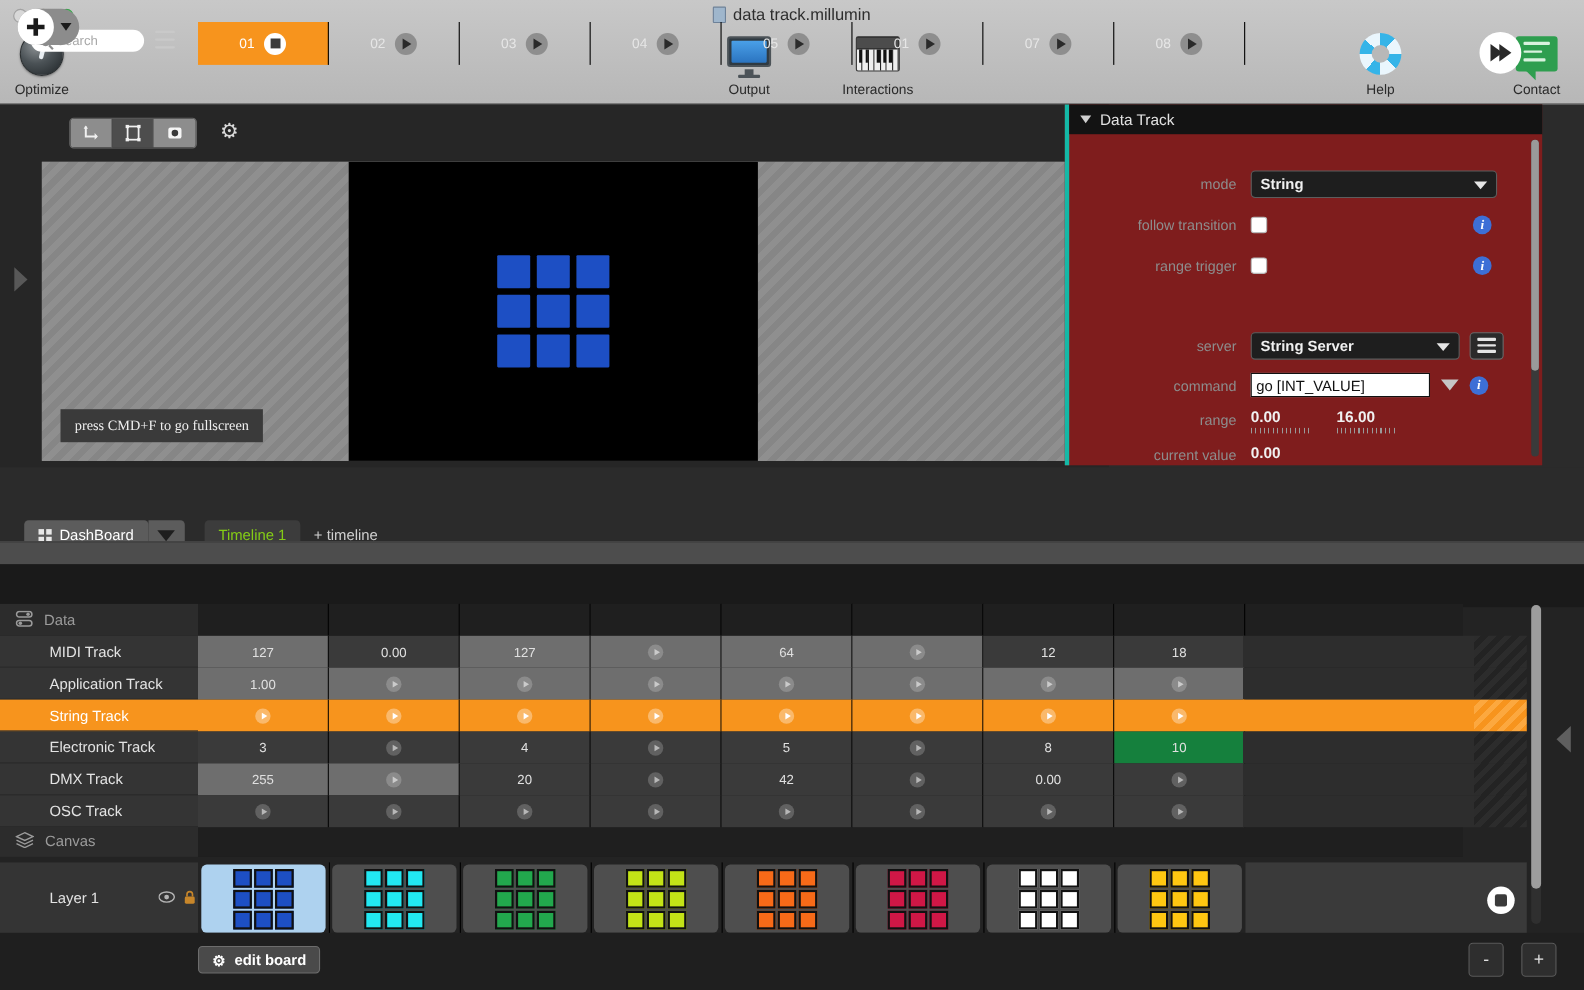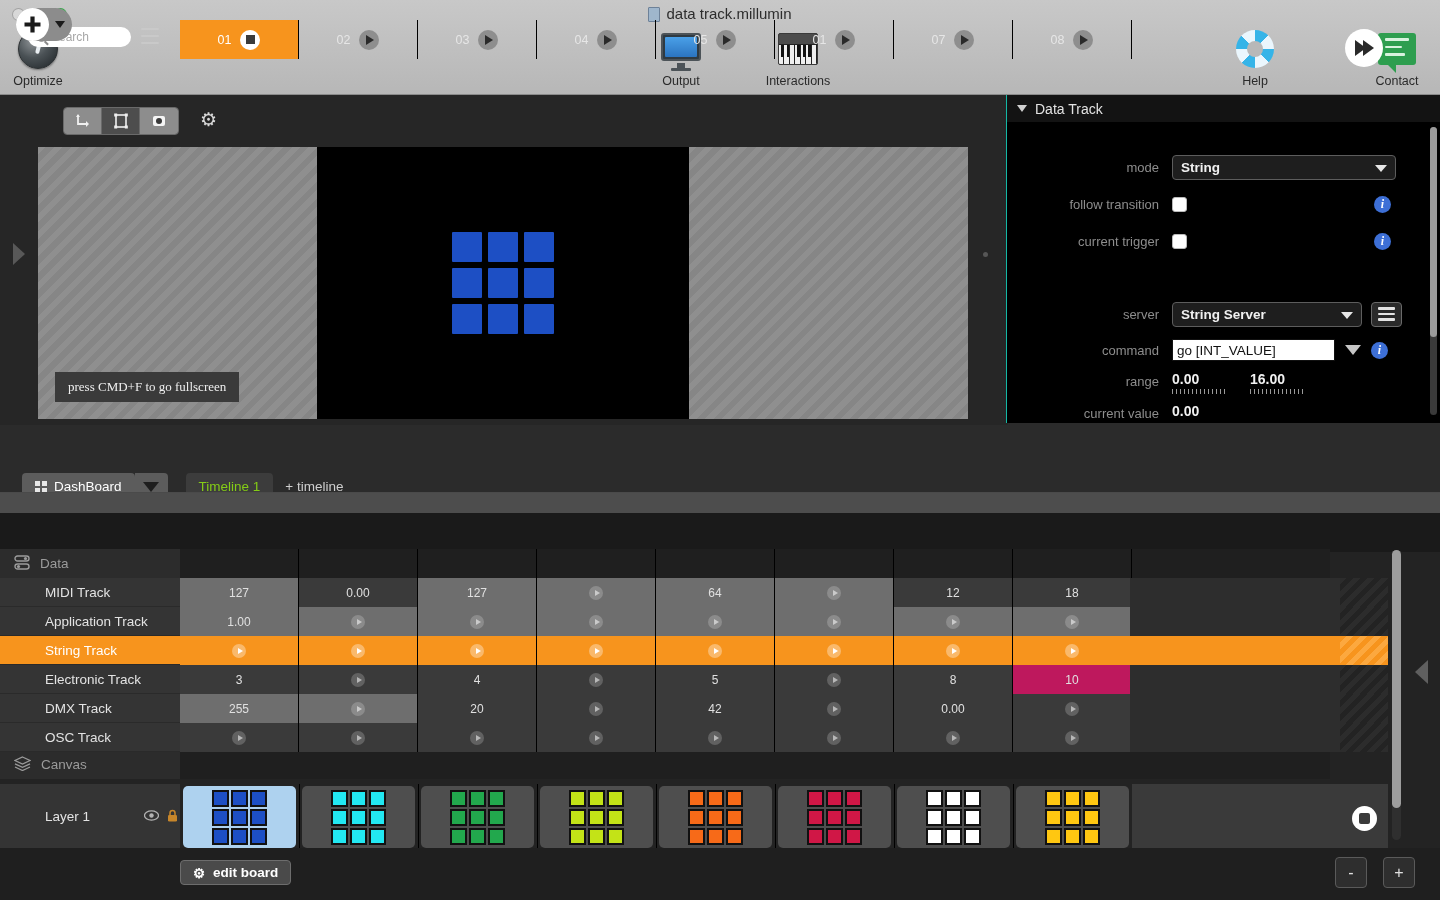--- a/index.html
+++ b/index.html
@@ -102,22 +102,22 @@
     position:absolute; left:55px; top:372px; padding:7px 13px; background:#3a3a3a;
     color:#efefef; font-size:13px; font-family:"Liberation Serif",serif;
   }
   #stage-dot{ position:absolute; left:983px; top:252px; width:5px;height:5px;border-radius:50%;background:#565656;}
   #stage-dot2{ position:absolute; left:717px; top:437px; width:5px;height:5px;border-radius:50%;background:#4a4a4a;}
   #left-arrow{ position:absolute; left:13px; top:243px; width:0;height:0;
      border-top:11px solid transparent;border-bottom:11px solid transparent;border-left:12px solid #585858;}
 
   
   #inspector{
-    position:absolute; left:1006px; top:95px; width:434px; height:328px;
-    background:#000000; border-left:1px solid #14b8a6;
+    position:absolute; left:968px; top:95px; width:434px; height:328px;
+    background:#7f1d1d; border-left:4px solid #14b8a6;
   }
   #insp-head{ height:27px; background:#131313; display:flex; align-items:center; padding-left:10px; }
   #insp-head .tri{ width:0;height:0;border-left:5px solid transparent;border-right:5px solid transparent;
      border-top:7px solid #cfcfcf; margin-right:8px;}
   #insp-head .ttl{ font-size:14px; color:#e2e2e2; }
   .irow{ display:flex; align-items:center; height:30px; margin-top:5px; }
   .irow .lab{ width:165px; text-align:right; padding-right:13px; color:#8d8d8d; font-size:13px;}
   .drop{
     height:25px; background:#1e1e1e; border:1px solid #5d5d5d; border-radius:4px;
     display:flex; align-items:center; padding:0 8px; color:#f0f0f0; font-size:13.5px; font-weight:bold;
@@ -389,21 +389,21 @@
     </div>
   </div>
 
   <div class="irow" style="margin-top:7px;">
     <div class="lab">follow transition</div>
     <div class="chk"></div>
     <div class="info" style="margin-left:187px;">i</div>
   </div>
 
   <div class="irow" style="margin-top:7px;">
-    <div class="lab">current trigger</div>
+    <div class="lab">range trigger</div>
     <div class="chk"></div>
     <div class="info" style="margin-left:187px;">i</div>
   </div>
 
   <div class="irow" style="margin-top:43px;">
     <div class="lab">server</div>
     <div class="drop" style="width:190px;">
       <span>String Server</span>
       <span class="ar"></span>
     </div>
@@ -640,21 +640,21 @@
     </div>
     <div class="cell" style="left: 418px; width: 119px; top: 665px; background: rgb(58, 58, 58);">4</div>
     <div class="cell" style="left: 537px; width: 119px; top: 665px; background: rgb(58, 58, 58);">
       <span class="arrowdot"></span>
     </div>
     <div class="cell" style="left: 656px; width: 119px; top: 665px; background: rgb(58, 58, 58);">5</div>
     <div class="cell" style="left: 775px; width: 119px; top: 665px; background: rgb(58, 58, 58);">
       <span class="arrowdot"></span>
     </div>
     <div class="cell" style="left: 894px; width: 119px; top: 665px; background: rgb(58, 58, 58);">8</div>
-    <div class="cell" style="left: 1013px; width: 119px; top: 665px; background: #be185d;">10</div>
+    <div class="cell" style="left: 1013px; width: 119px; top: 665px; background: #15803d;">10</div>
     <div class="rowfill" style="top: 665px; background: rgb(45, 45, 45);"></div>
     <div class="hatchcol" style="top: 665px;"></div>
     <div class="rowlabel track" style="top: 694px;">DMX Track</div>
     <div class="cell" style="left: 180px; width: 119px; top: 694px; background: rgb(110, 110, 110);">255</div>
     <div class="cell" style="left: 299px; width: 119px; top: 694px; background: rgb(110, 110, 110);">
       <span class="arrowdot"></span>
     </div>
     <div class="cell" style="left: 418px; width: 119px; top: 694px; background: rgb(58, 58, 58);">20</div>
     <div class="cell" style="left: 537px; width: 119px; top: 694px; background: rgb(58, 58, 58);">
       <span class="arrowdot"></span>

